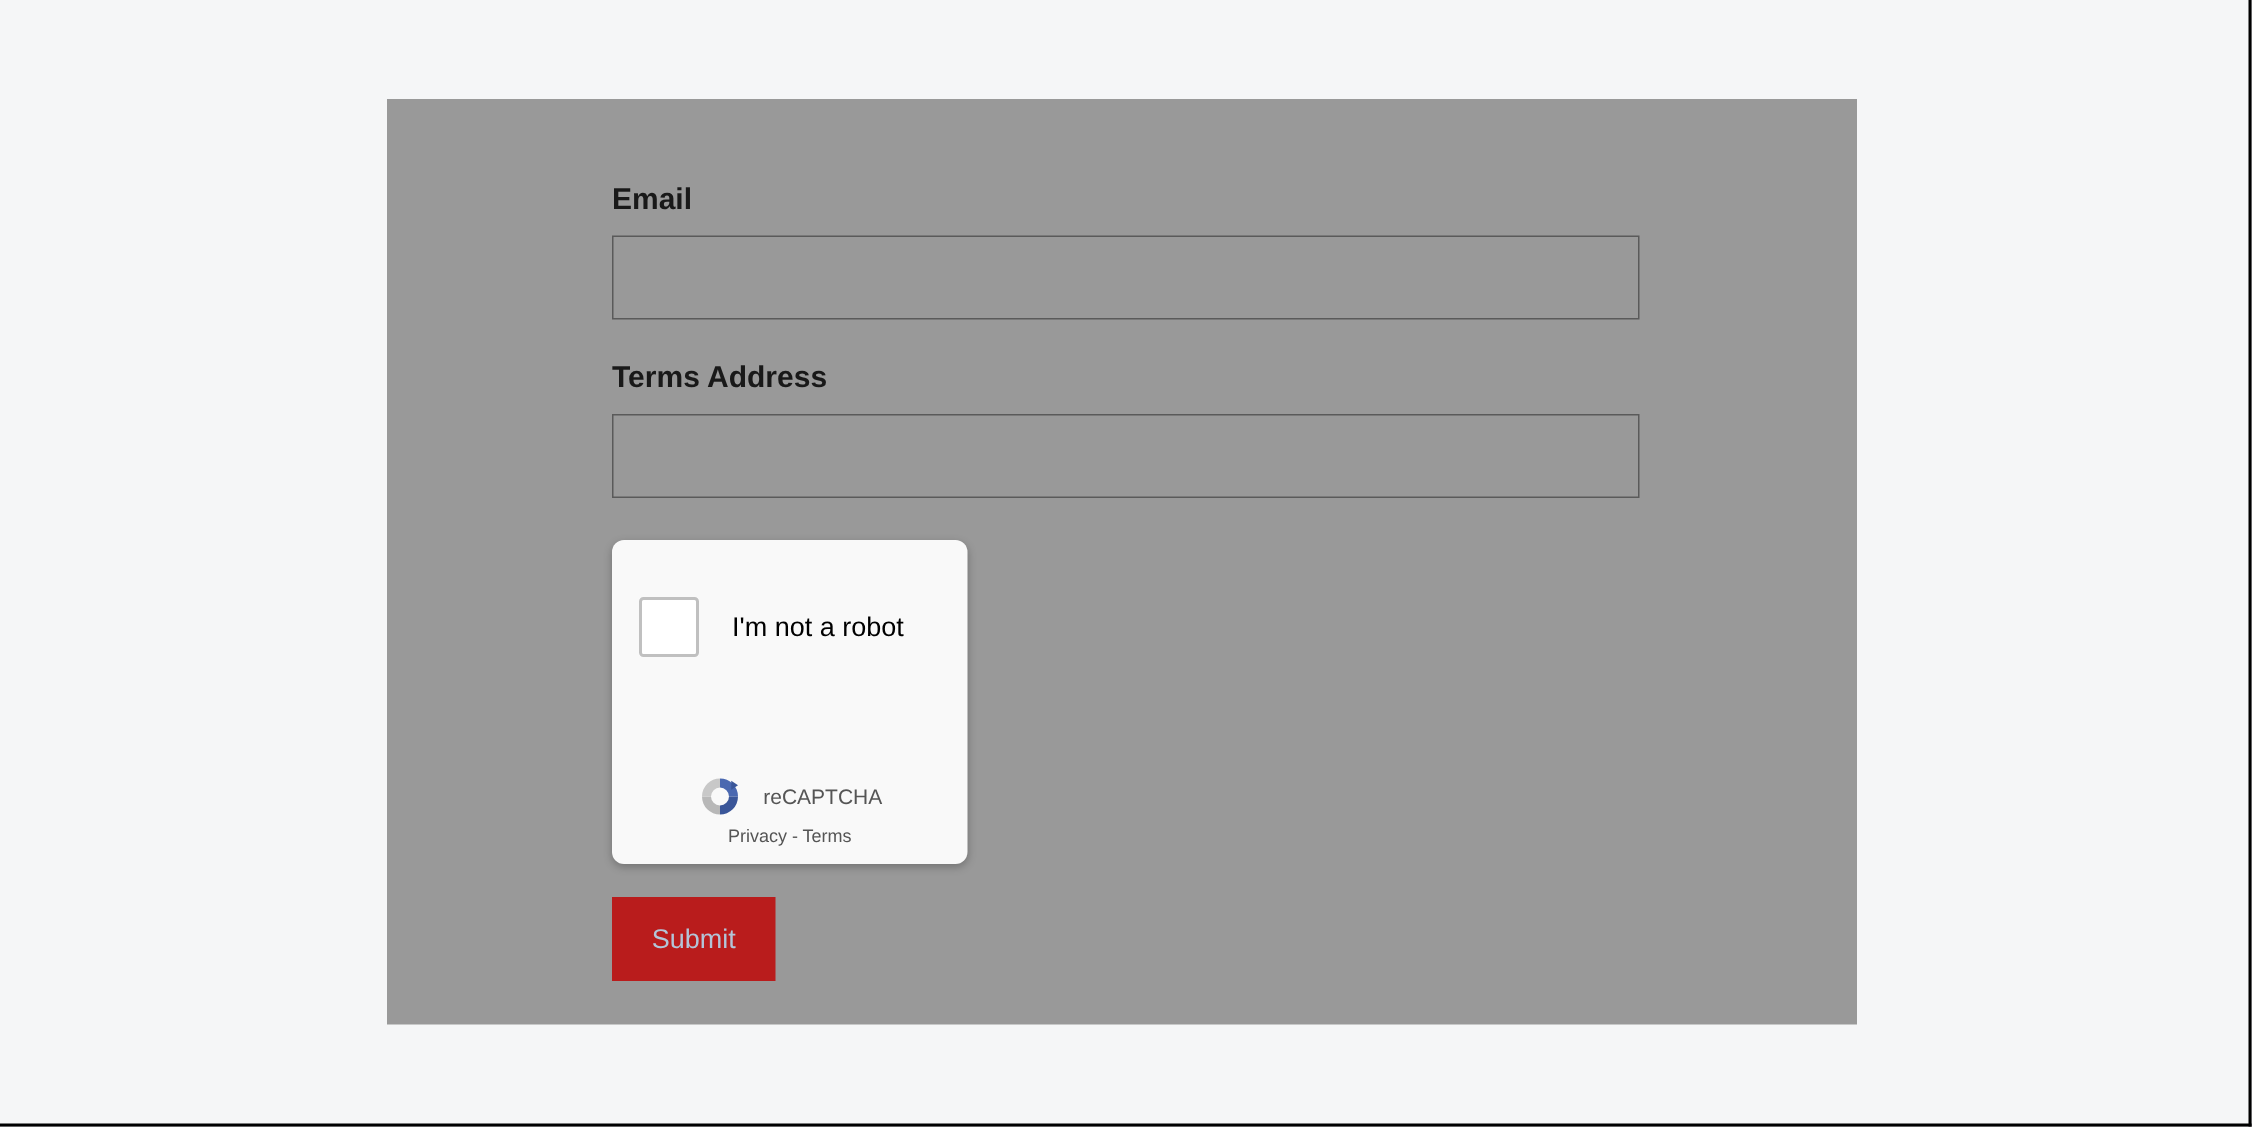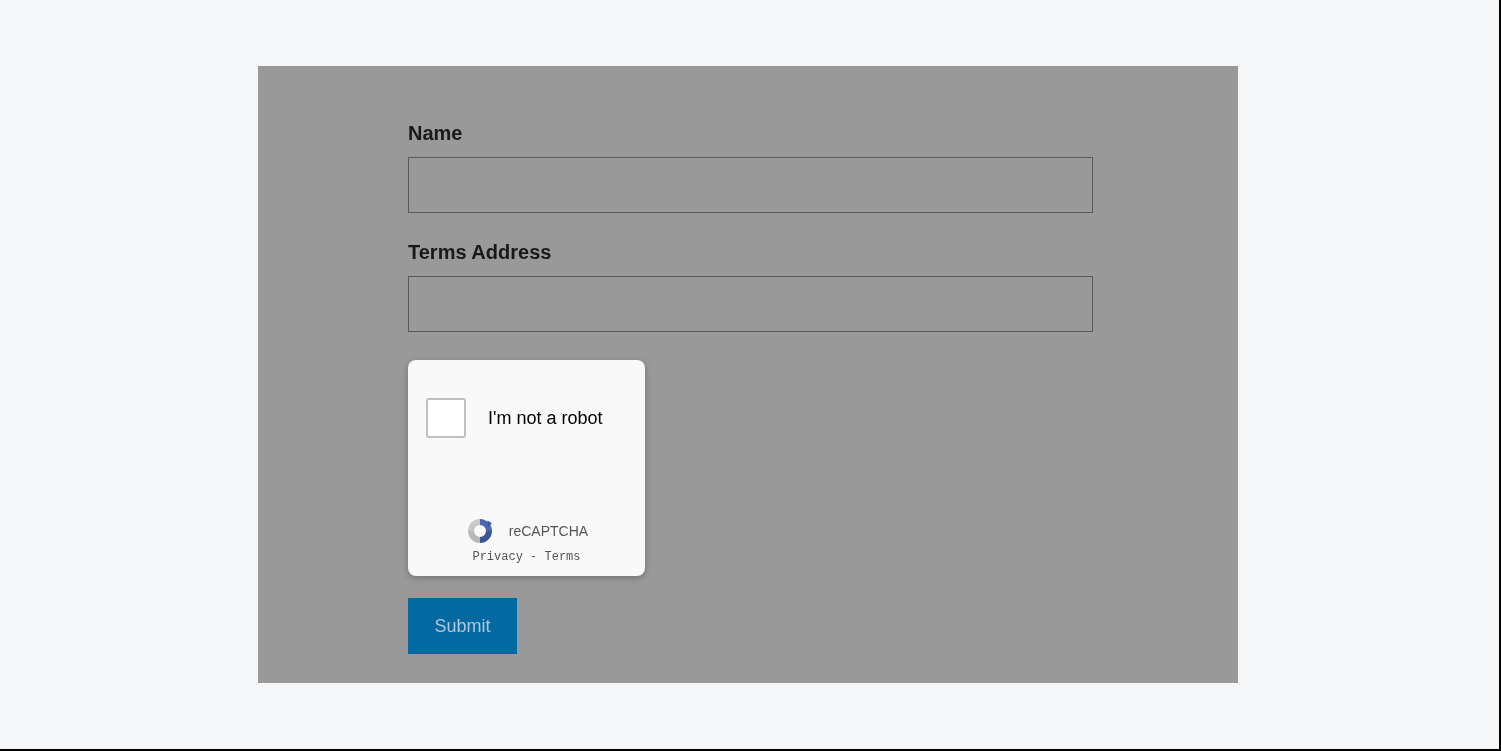--- a/index.html
+++ b/index.html
@@ -91,31 +91,30 @@
       height: 30px;
     }
     .recaptcha-text {
       font-size: 14px;
       color: #555;
     }
     .recaptcha-links {
       font-size: 12px;
       color: #555;
       margin-top: 4px;
-      font-family: Liberation Mono, monospace;
     }
     .recaptcha-links a {
       color: #555;
       text-decoration: none;
       cursor: pointer;
     }
     .submit-btn {
       width: 109px;
       height: 56px;
-      background: #0369a1;
+      background: #b91c1c;
       color: #b3c5d8;
       border: none;
       font-size: 18px;
       cursor: pointer;
       display: flex;
       align-items: center;
       justify-content: center;
     }
     .frame-border {
       position: absolute;
@@ -133,21 +132,21 @@
       height: 2px;
       background: #000;
     }
   </style>
 </head>
 <body>
 
 <div class="overlay"></div>
 
 <div class="form-container">
-  <label class="form-label">Name</label>
+  <label class="form-label">Email</label>
   <input type="text" class="form-input" value="" style="">
 
   <label class="form-label">Terms Address</label>
   <input type="text" class="form-input" value="" style="">
 
   <div class="recaptcha-box">
     <div class="recaptcha-top">
       <div class="recaptcha-checkbox"></div>
       <span class="recaptcha-label">I'm not a robot</span>
     </div>

